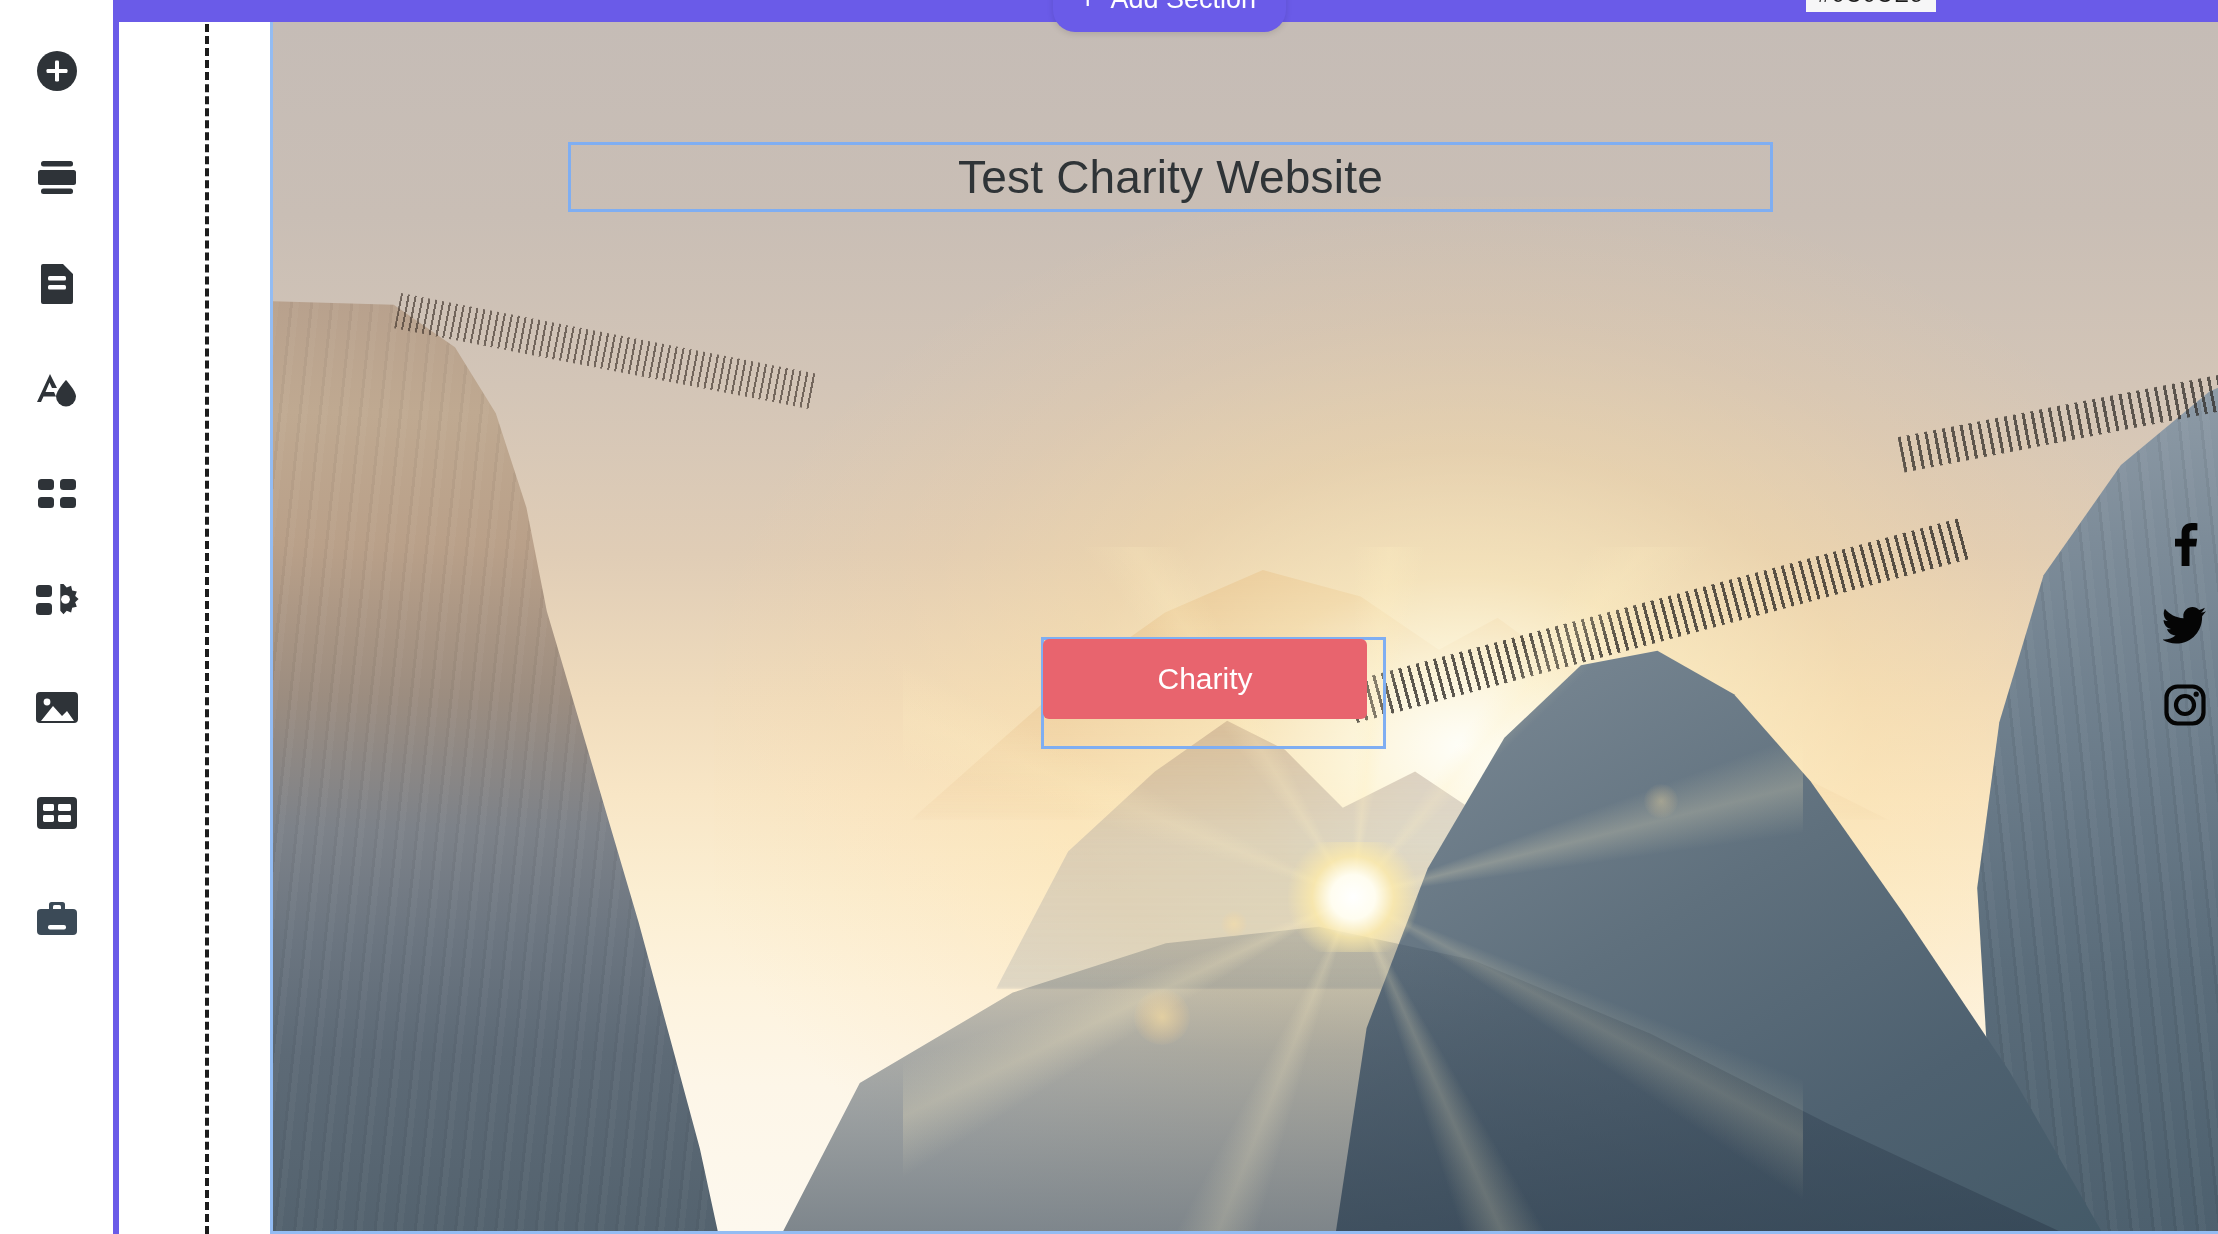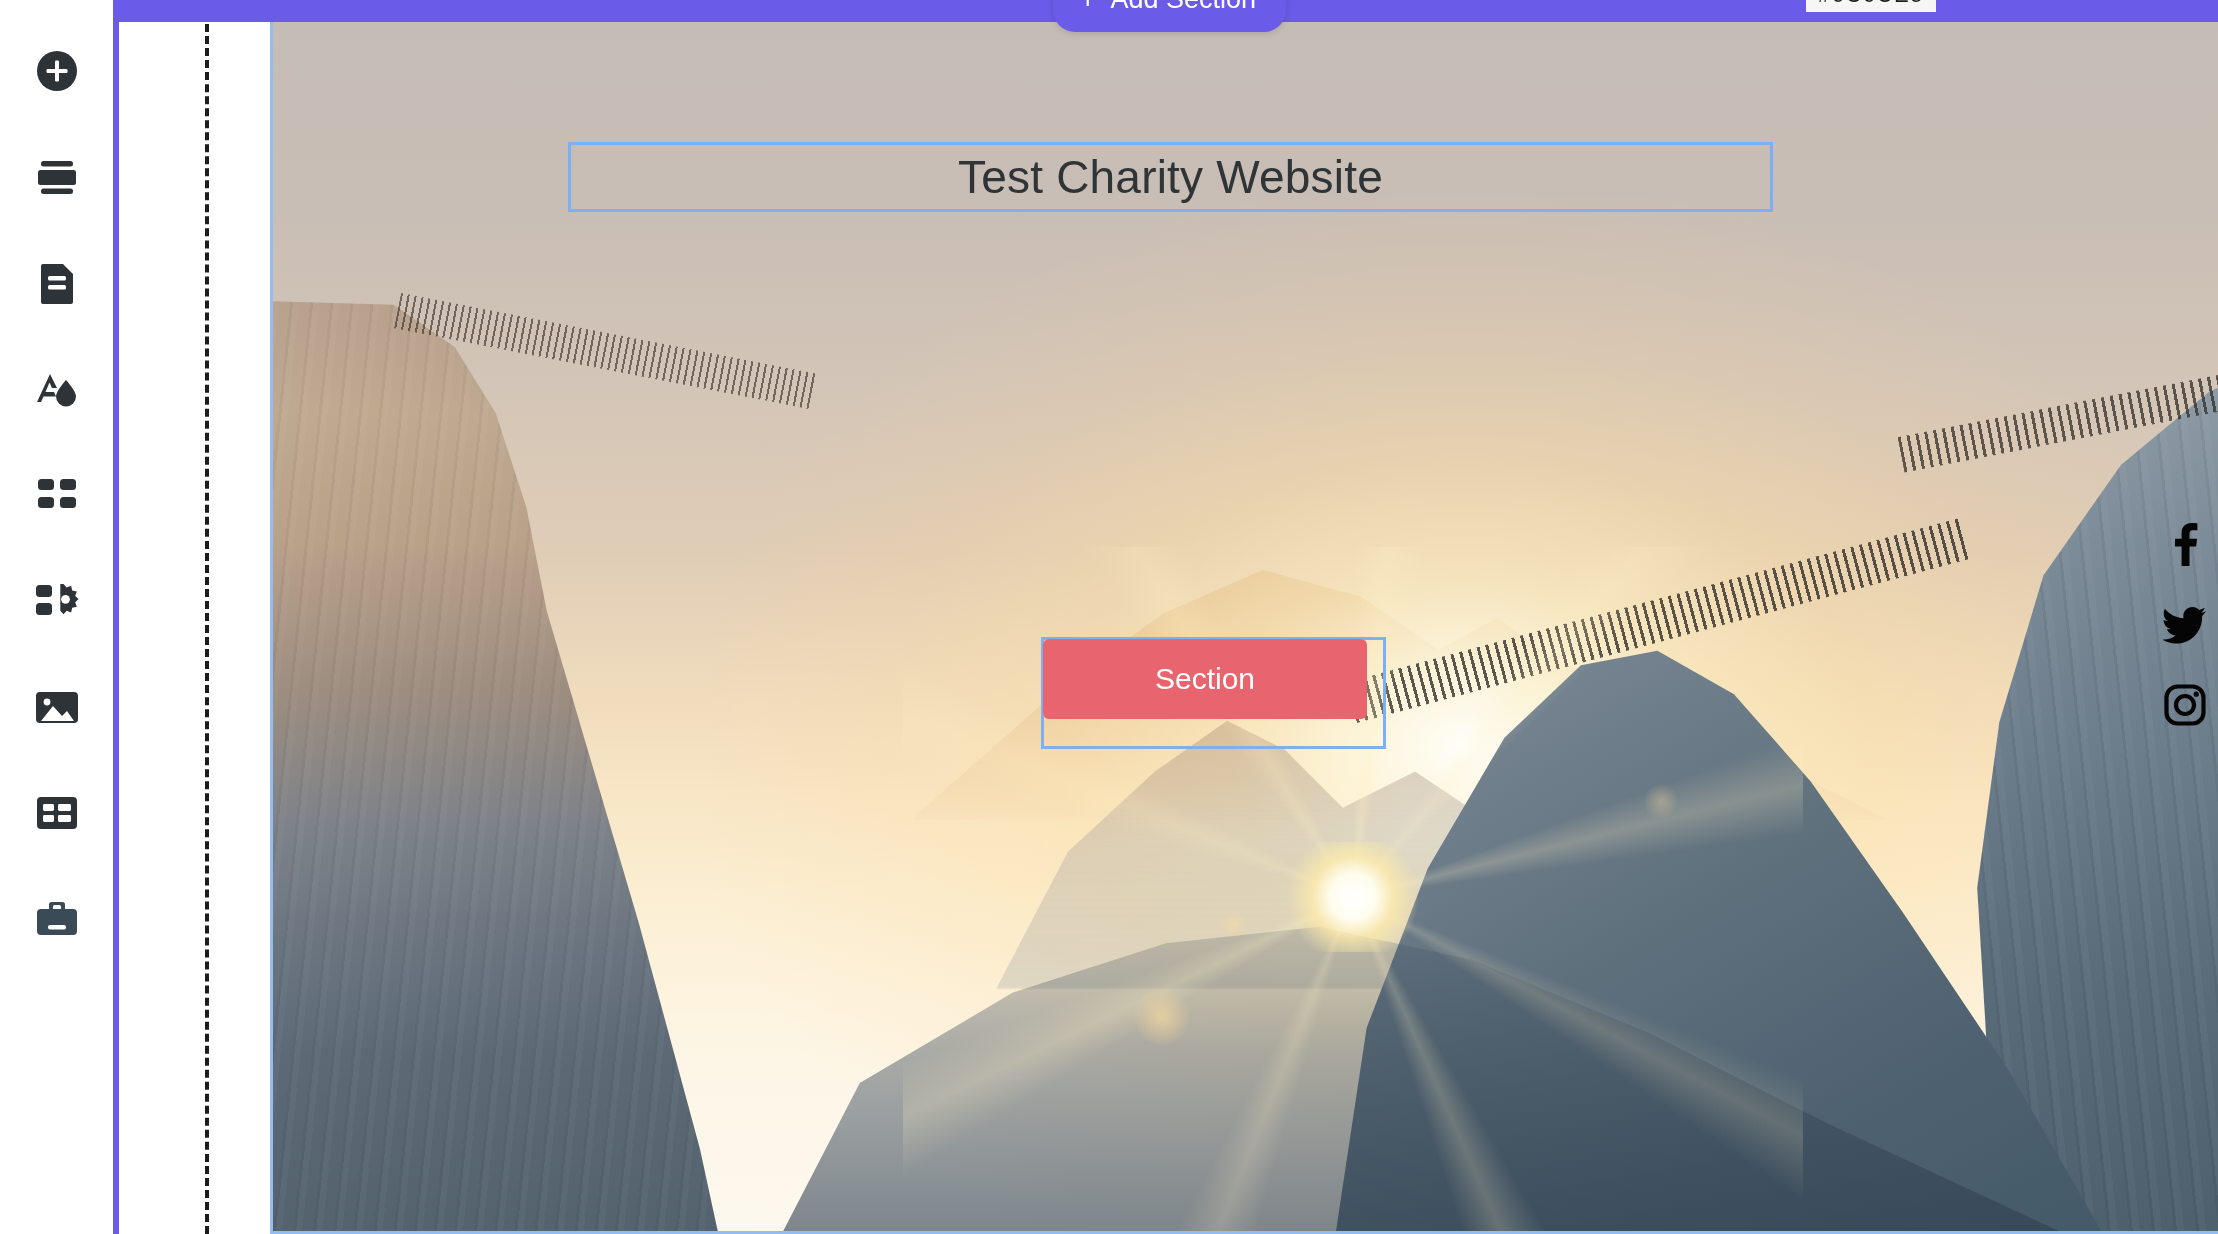--- a/index.html
+++ b/index.html
@@ -454,21 +454,21 @@
       <div class="flare f3"></div>
     </div>
 
     <div class="site-content">
 
       <div class="heading-wrap">
         <div class="heading-text">Test Charity Website</div>
       </div>
 
       <div class="donate-wrap">
-        <div class="donate-btn">Section</div>
+        <div class="donate-btn">Charity</div>
       </div>
 
     </div>
   </div>
 
   <div class="social-rail">
     <span class="social">
       <svg width="34" height="46" viewBox="0 0 34 46">
         <path d="M21.5 46 V26.5 h6.6 l1.0 -7.7 h-7.6 v-4.9 c0 -2.2 .6 -3.7 3.8 -3.7 h4.1 V3.3 C28.7 3.1 26.3 2.9 23.5 2.9 c -5.9 0 -9.9 3.6 -9.9 10.2 v5.7 H7 v7.7 h6.6 V46 z" fill="#050505"></path>
       </svg>

